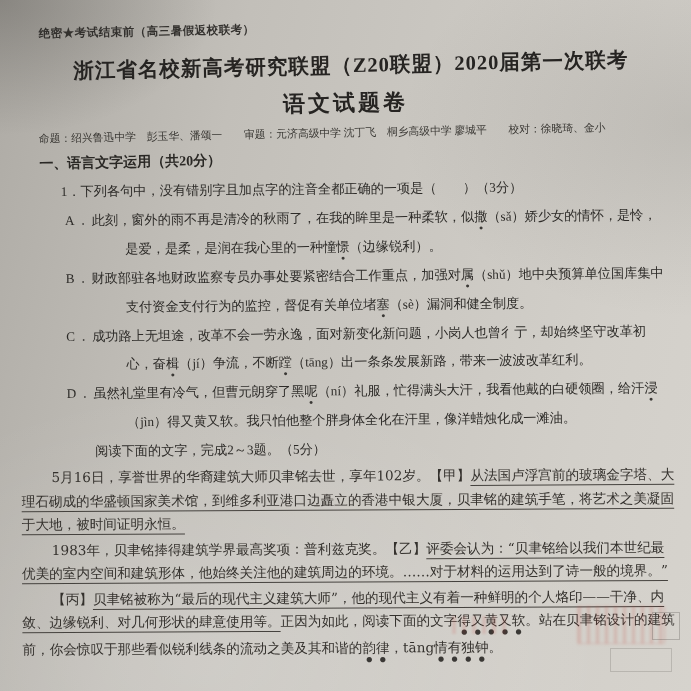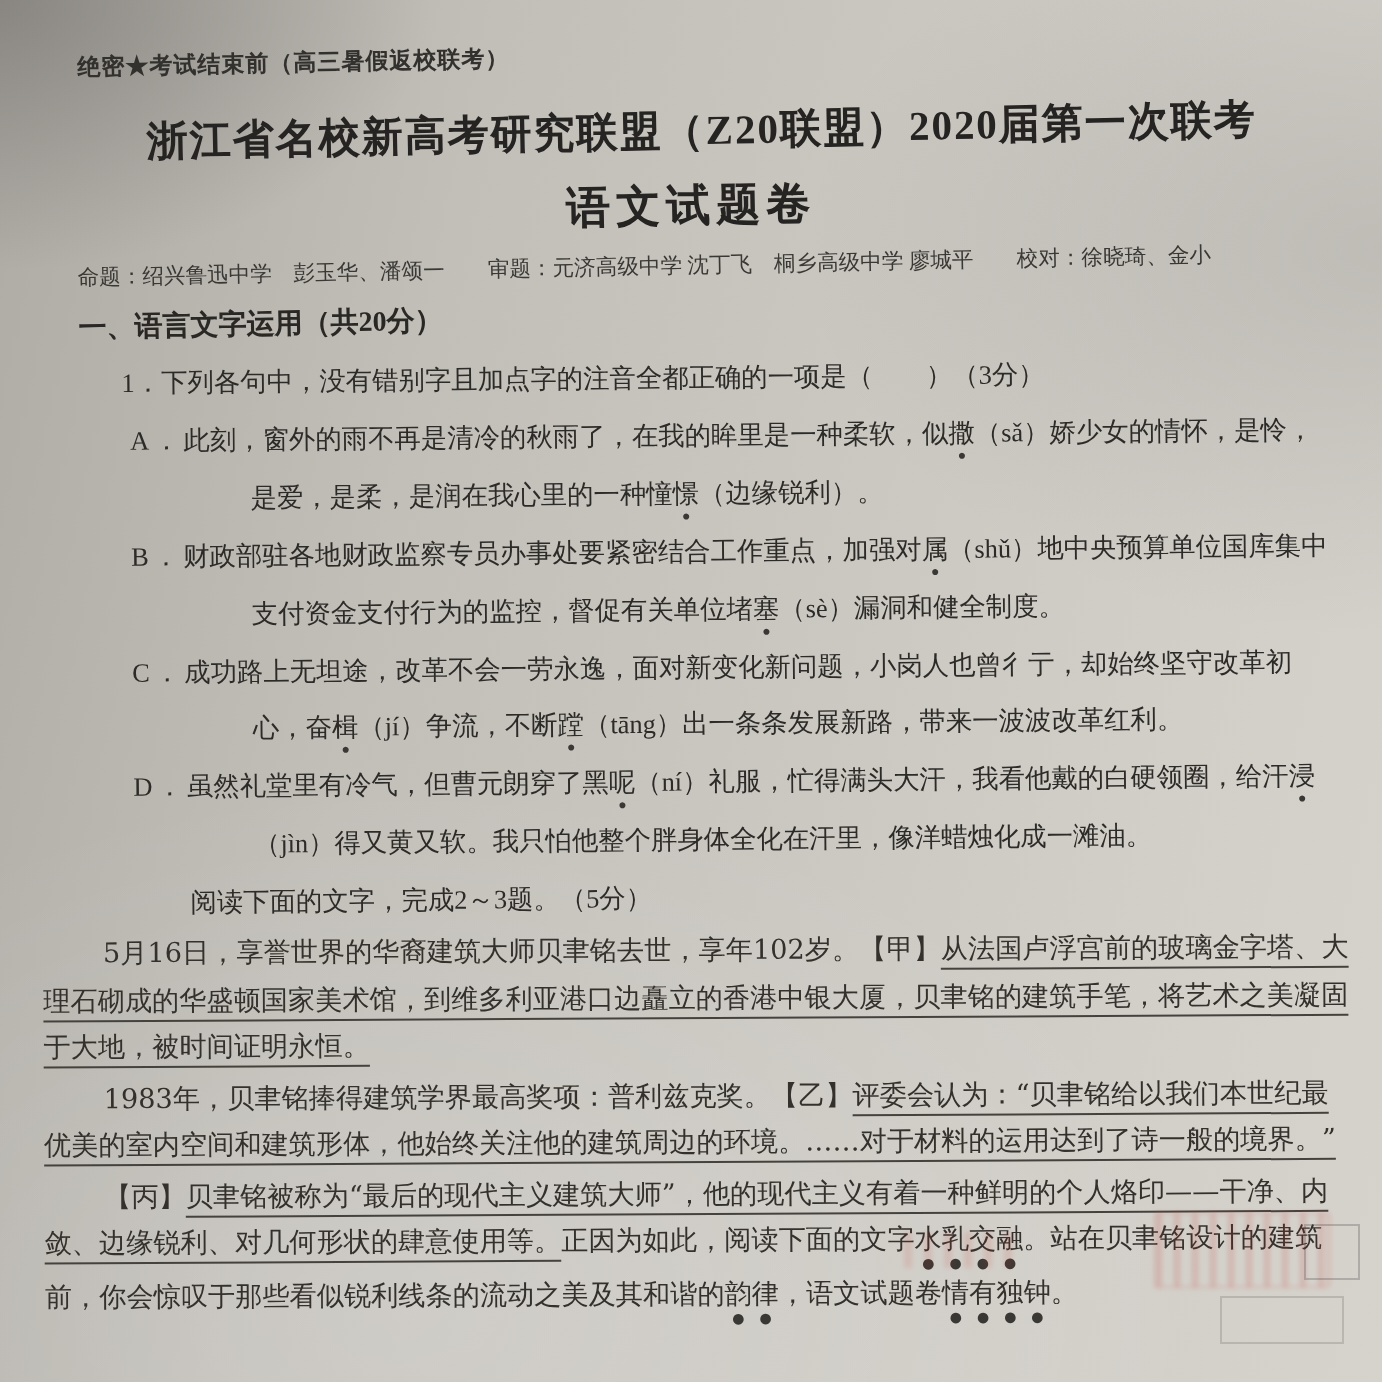--- a/index.html
+++ b/index.html
@@ -64,21 +64,21 @@
         <p class="option"><span class="opt-label">B．</span><span><span>财政部驻各地财政监察专员办事处要紧密结合工作重点，加强对</span><span class="em-dot">属</span><span>（shǔ）地中央预算单位国库集中支付资金支付行为的监控，督促有关单位堵</span><span class="em-dot">塞</span><span>（sè）漏洞和健全制度。</span></span></p>
         <p class="option"><span class="opt-label">C．</span><span><span>成功路上无坦途，改革不会一劳永逸，面对新变化新问题，小岗人也曾彳亍，却始终坚守改革初心，奋</span><span class="em-dot">楫</span><span>（jí）争流，不断</span><span class="em-dot">蹚</span><span>（tāng）出一条条发展新路，带来一波波改革红利。</span></span></p>
         <p class="option"><span class="opt-label">D．</span><span><span>虽然礼堂里有冷气，但曹元朗穿了黑</span><span class="em-dot">呢</span><span>（ní）礼服，忙得满头大汗，我看他戴的白硬领圈，给汗</span><span class="em-dot">浸</span><span>（jìn）得又黄又软。我只怕他整个胖身体全化在汗里，像洋蜡烛化成一滩油。</span></span></p>
       </div>
       <div class="reading-intro">阅读下面的文字，完成2～3题。（5分）</div>
     </div>
 
     <div class="tilt-c passage">
       <p><span>5月16日，享誉世界的华裔建筑大师贝聿铭去世，享年102岁。【甲】</span><span class="ul">从法国卢浮宫前的玻璃金字塔、大理石砌成的华盛顿国家美术馆，到维多利亚港口边矗立的香港中银大厦，贝聿铭的建筑手笔，将艺术之美凝固于大地，被时间证明永恒。</span></p>
       <p><span>1983年，贝聿铭捧得建筑学界最高奖项：普利兹克奖。【乙】</span><span class="ul">评委会认为：“贝聿铭给以我们本世纪最优美的室内空间和建筑形体，他始终关注他的建筑周边的环境。……对于材料的运用达到了诗一般的境界。”</span></p>
-      <p><span>【丙】</span><span class="ul">贝聿铭被称为“最后的现代主义建筑大师”，他的现代主义有着一种鲜明的个人烙印——干净、内敛、边缘锐利、对几何形状的肆意使用等。</span><span>正因为如此，阅读下面的文字</span><span class="em-dot">水乳交融</span><span>。站在贝聿铭设计的建筑前，你会惊叹于那些看似锐利线条的流动之美及其和谐的</span><span class="em-dot">韵律</span><span>，语文试题卷</span><span class="em-dot">情有独钟</span><span>。</span></p>
+      <p><span>【丙】</span><span class="ul">贝聿铭被称为“最后的现代主义建筑大师”，他的现代主义有着一种鲜明的个人烙印——干净、内敛、边缘锐利、对几何形状的肆意使用等。</span><span>正因为如此，阅读下面的文字</span><span class="em-dot">得又黄又软</span><span>。站在贝聿铭设计的建筑前，你会惊叹于那些看似锐利线条的流动之美及其和谐的</span><span class="em-dot">韵律</span><span>，tāng</span><span class="em-dot">情有独钟</span><span>。</span></p>
     </div>
 
   </div>
 
   <div class="watermark wm-red-2"></div>
   <div class="watermark wm-red-1"></div>
   <div class="watermark wm-box-1"></div>
   <div class="watermark wm-box-2"></div>
 </div>
 

